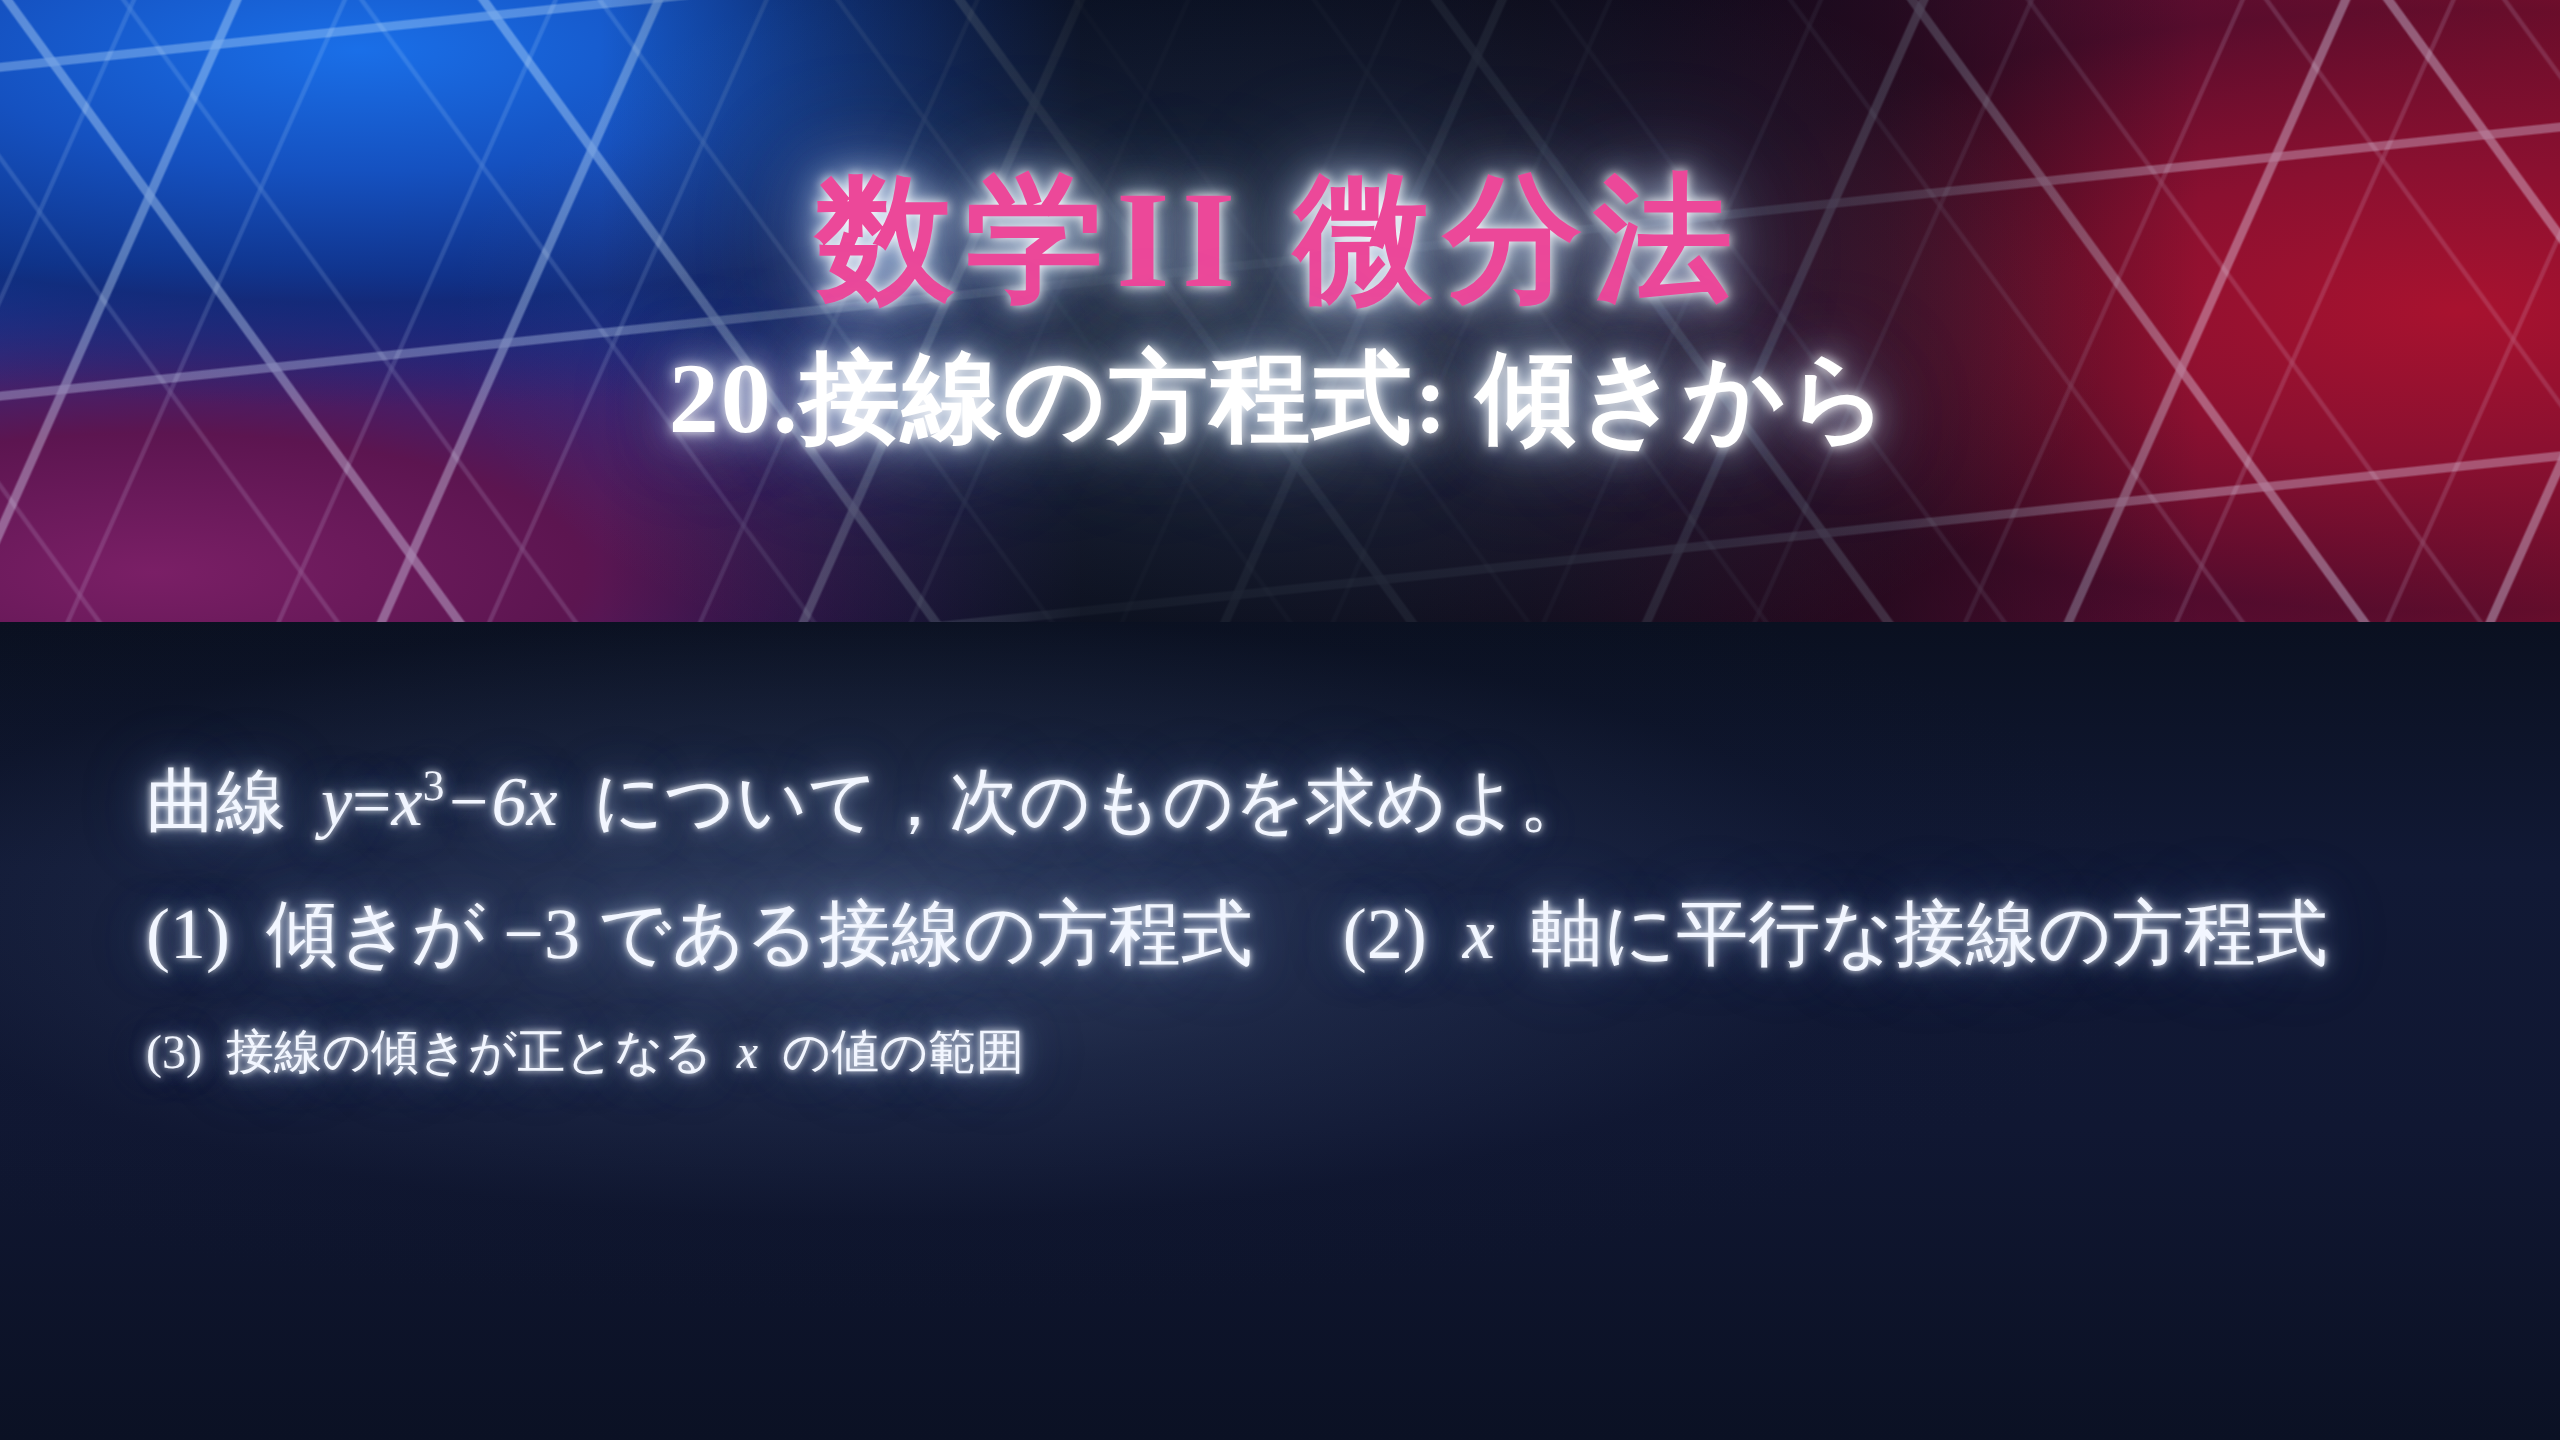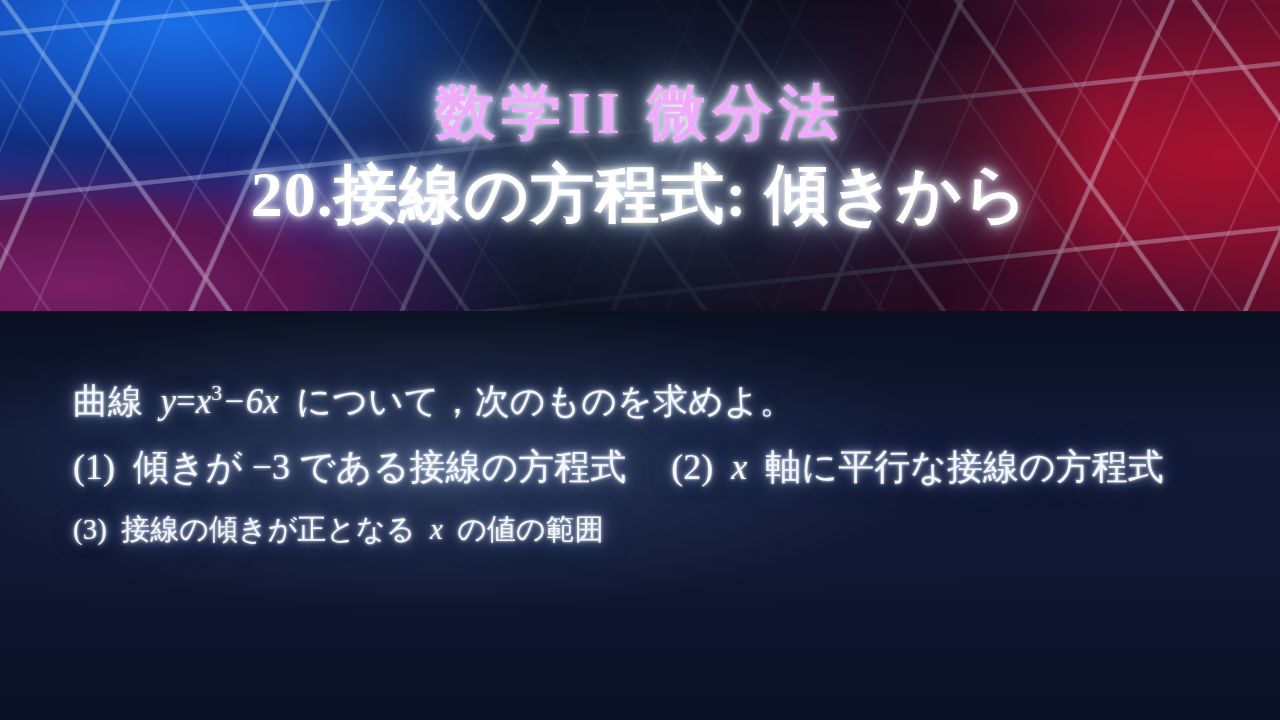--- a/index.html
+++ b/index.html
@@ -83,35 +83,35 @@
     position: absolute;
     left: 0; top: 0;
     width: 1280px; height: 311px;
     display: flex;
     flex-direction: column;
     align-items: center;
     justify-content: center;
     gap: 8px;
   }
   .title-main {
-    color: #f0abfc;
-    font-size: 60px;
+    color: #ec4899;
+    font-size: 69px;
     font-weight: 700;
     letter-spacing: 6px;
     line-height: 1.04;
     white-space: nowrap;
     text-shadow:
       0 0 6px rgba(255,255,255,.98),
       0 0 16px rgba(215,235,255,.85),
       0 0 34px rgba(180,210,255,.62),
       0 0 62px rgba(150,190,255,.40);
   }
   .title-sub {
     color: #ffffff;
-    font-size: 64px;
+    font-size: 50px;
     font-weight: 700;
     letter-spacing: 1px;
     line-height: 1.06;
     white-space: nowrap;
     margin-top: 9px;
     text-shadow:
       0 0 6px rgba(255,255,255,.98),
       0 0 16px rgba(215,235,255,.85),
       0 0 32px rgba(180,210,255,.58),
       0 0 58px rgba(150,190,255,.36);
@@ -138,21 +138,21 @@
     white-space: nowrap;
     text-shadow:
       0 0 3px rgba(255,255,255,.92),
       0 0 9px rgba(205,225,255,.72),
       0 0 22px rgba(160,195,255,.42),
       0 0 42px rgba(130,170,245,.26);
     padding-left: 48px;
   }
   .qline-1 { font-size: 35px; line-height: 1.0; margin-bottom: 30px; }
   .qline-2 { font-size: 36px; line-height: 1.0; margin-bottom: 30px; }
-  .qline-3 { font-size: 29px; line-height: 1.0; }
+  .qline-3 { font-size: 24px; line-height: 1.0; }
 
   .mathit {
     font-family: "Liberation Serif", "DejaVu Serif", serif;
     font-style: italic;
   }
   .mathup { font-style: normal; }
   sup.exp { font-size: .62em; vertical-align: super; font-style: normal; }
   .sp { display: inline-block; width: .5em; }
   .spwide { display: inline-block; width: 1.25em; }
 </style>

